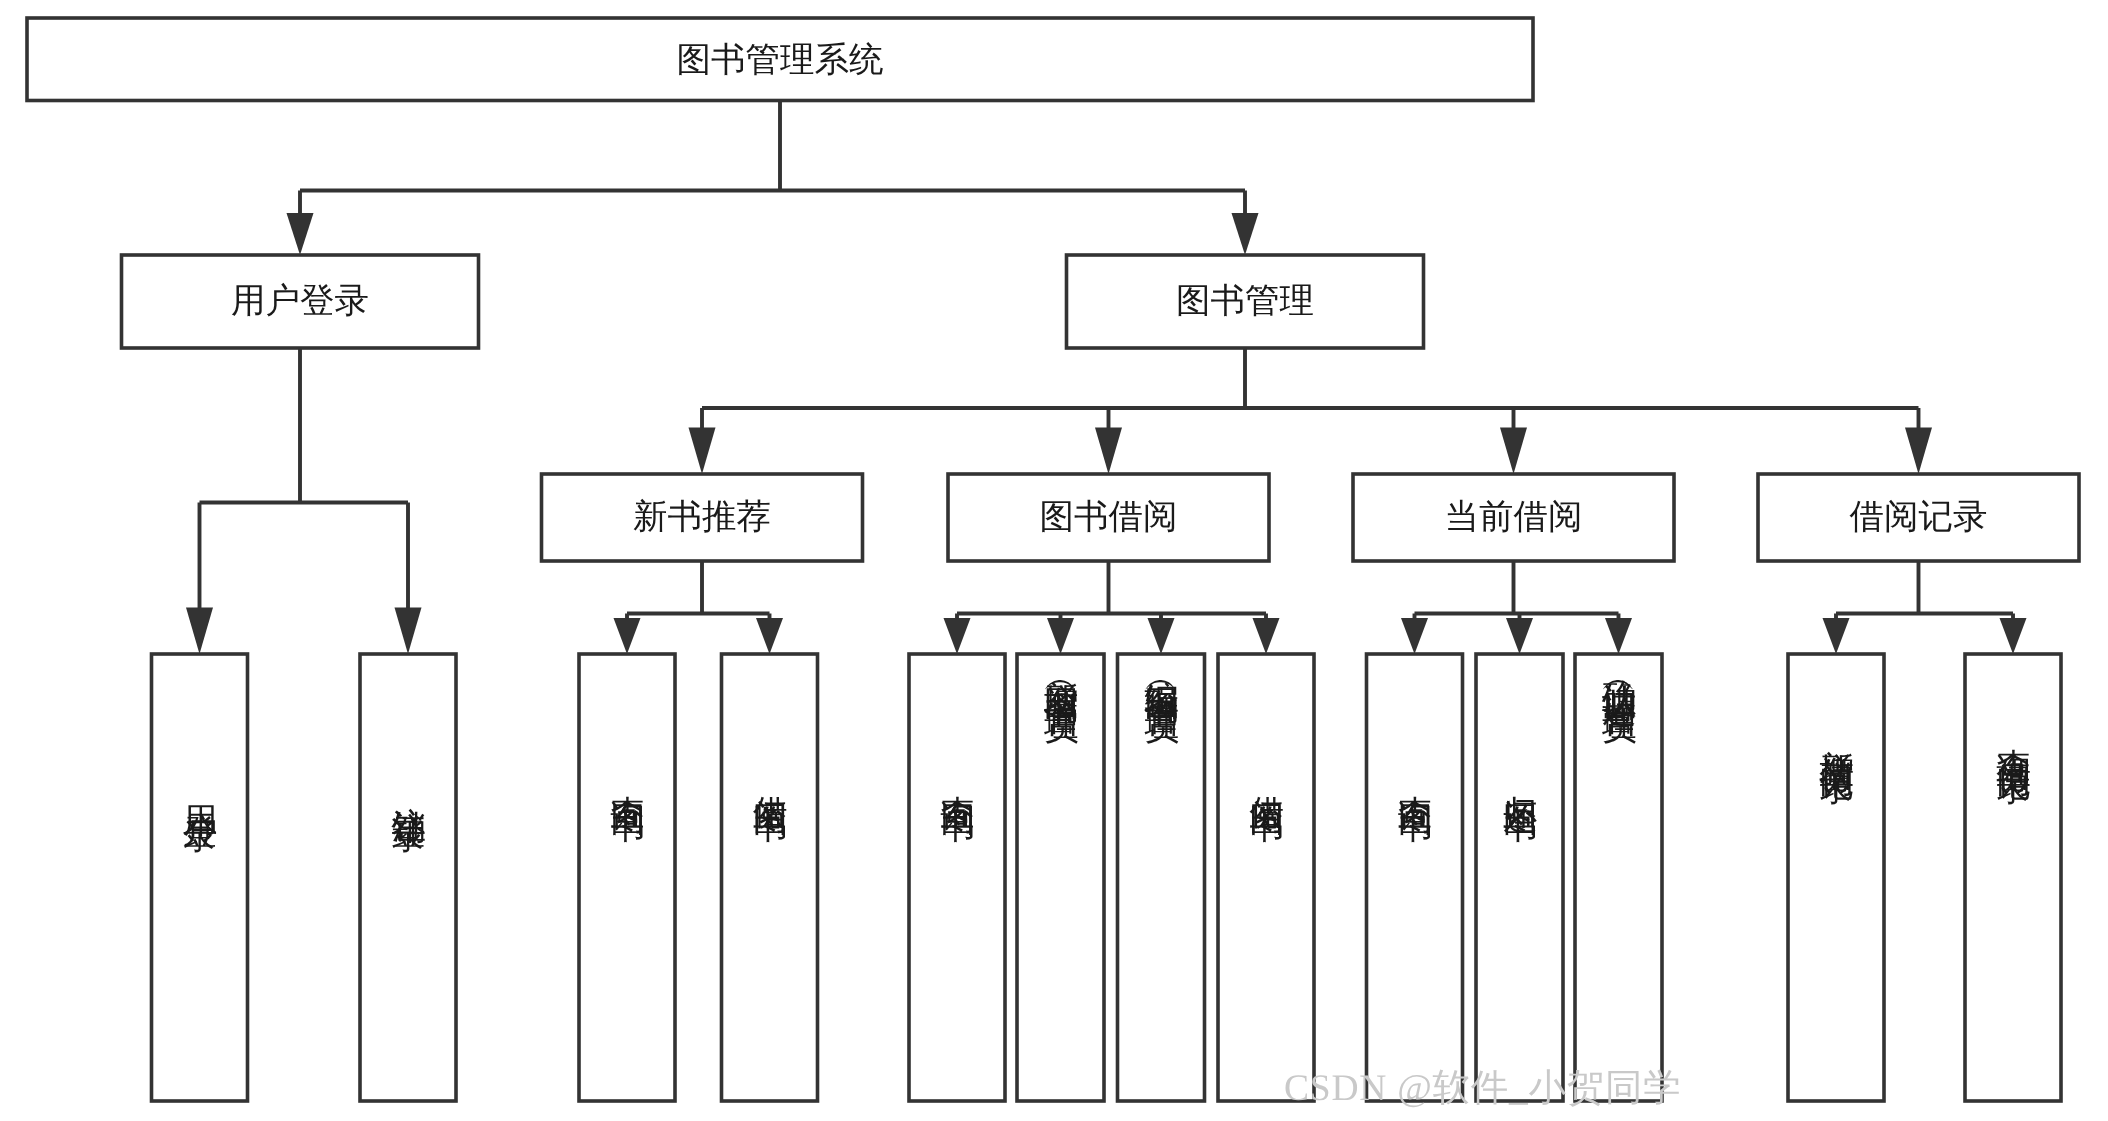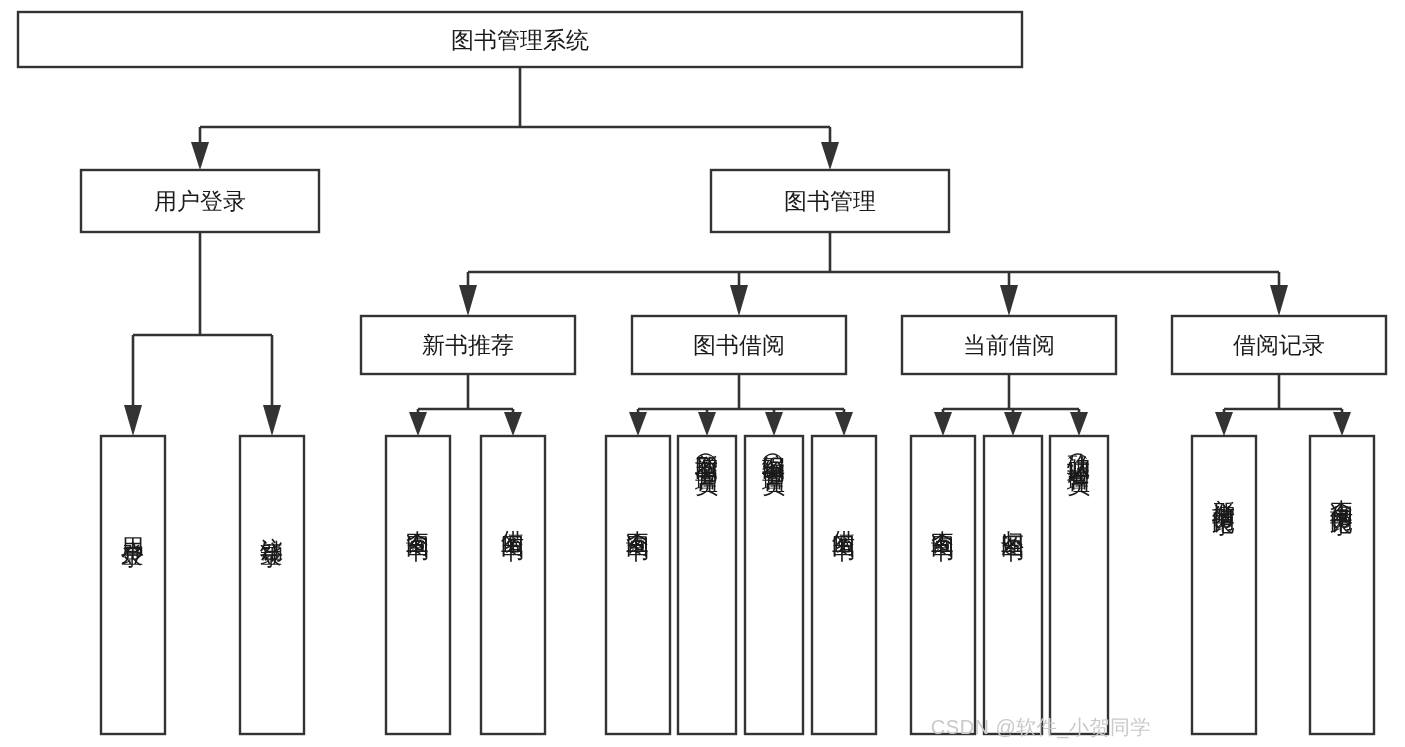--- a/index.html
+++ b/index.html
@@ -10,21 +10,20 @@
   body {
     width: 1405px;
     height: 747px;
     font-family: "DejaVu Sans", "Liberation Sans", sans-serif;
     overflow: hidden;
   }
   #diagram-root {
     position: relative;
     width: 1127px;
     height: 747px;
-    padding-left: 30px;
   }
   svg#flowchart {
     position: absolute;
     top: 0;
     left: 0;
     width: 1405px;
     height: 747px;
     display: block;
   }
   .node-box {
@@ -55,22 +54,22 @@
     font-size: 23px;
     writing-mode: vertical-rl;
     text-orientation: upright;
     text-anchor: middle;
     letter-spacing: 3px;
   }
   .watermark-text {
     position: absolute;
     right: 6px;
     bottom: 6px;
-    font-family: Liberation Sans, sans-serif;
-    font-size: 20px;
+    font-family: Liberation Serif, serif;
+    font-size: 25px;
     color: #c9c9c9;
     white-space: nowrap;
     user-select: none;
     letter-spacing: 0.5px;
   }
 </style>
 </head>
 <body>
 
 <div id="diagram-root">

